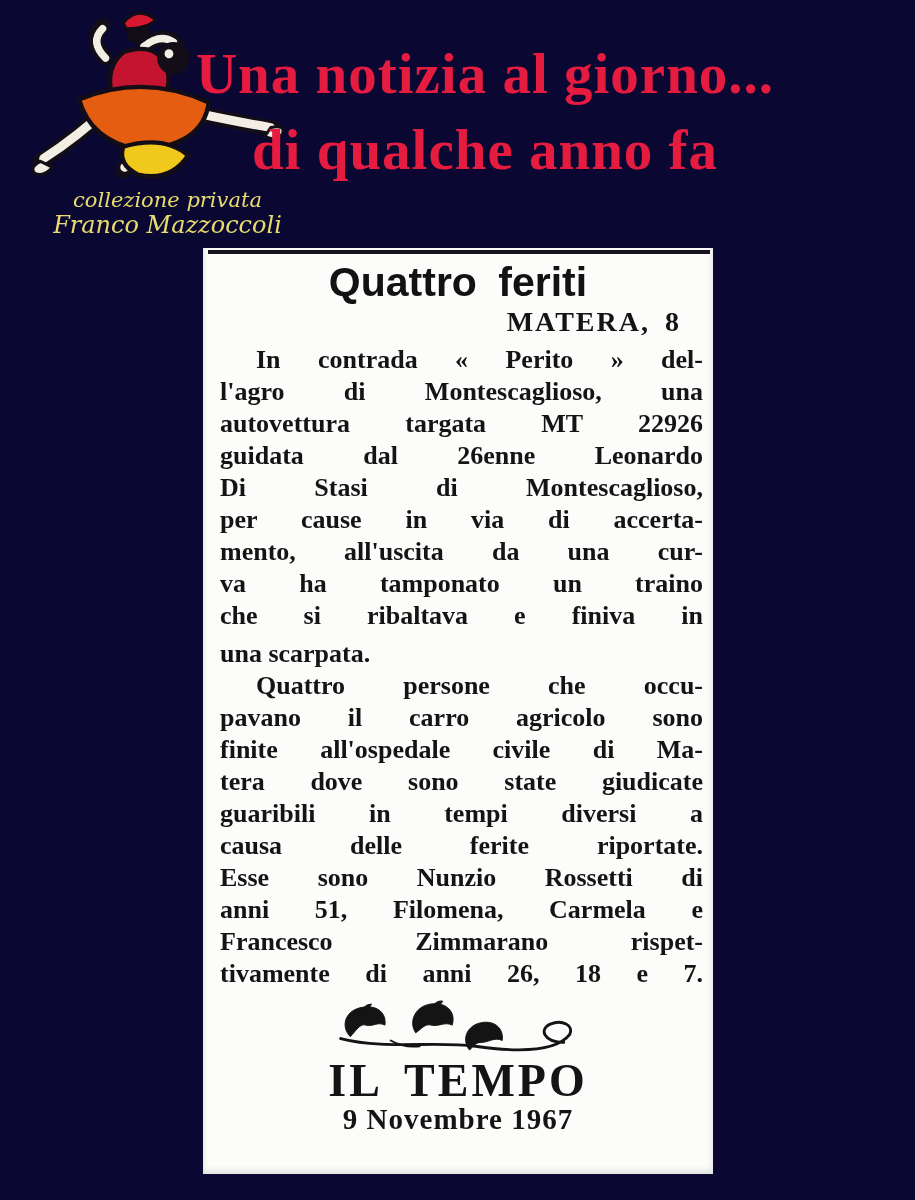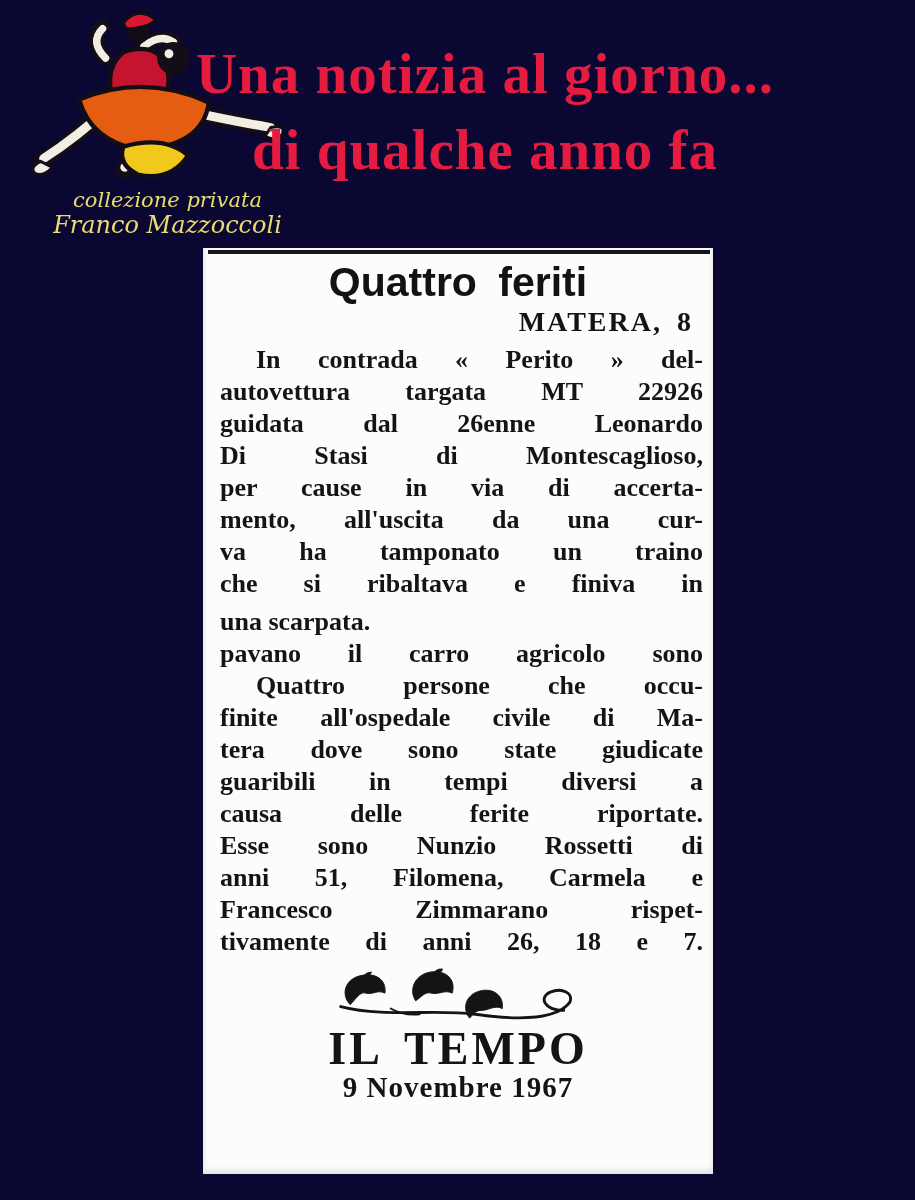--- a/index.html
+++ b/index.html
@@ -59,21 +59,21 @@
   .headline{
     text-align:center;
     font-family:"Liberation Sans",sans-serif;
     font-weight:bold;
     color:#121212;
   }
   .headline .h1{font-size:41px;line-height:44px;word-spacing:10px;}
   .headline .h2{font-size:40px;line-height:44px;word-spacing:7px;}
   .dateline{
     text-align:right;
-    padding-right:20px;
+    padding-right:32px;
     font-weight:bold;
     font-size:28px;
     line-height:32px;
     margin-top:2px;
     letter-spacing:2px;
     word-spacing:6px;
   }
   .body-lines{
     margin-top:6px;
     padding:0 10px 0 17px;
@@ -157,30 +157,31 @@
   <div class="top-rule"></div>
 
   <div class="headline">
     <div class="h1">Quattro feriti</div>
   </div>
 
   <div class="dateline">MATERA, 8</div>
 
   <div class="body-lines">
       <div class="line indent">In contrada « Perito » del-</div>
+      <div class="line">l'agro di Montescaglioso, una</div>
       <div class="line">autovettura targata MT 22926</div>
       <div class="line">guidata dal 26enne Leonardo</div>
       <div class="line">Di Stasi di Montescaglioso,</div>
       <div class="line">per cause in via di accerta-</div>
       <div class="line">mento, all'uscita da una cur-</div>
       <div class="line">va ha tamponato un traino</div>
       <div class="line">che si ribaltava e finiva in</div>
       <div class="line last">una scarpata.</div>
+      <div class="line indent">Quattro persone che occu-</div>
       <div class="line">pavano il carro agricolo sono</div>
-      <div class="line indent">Quattro persone che occu-</div>
       <div class="line">finite all'ospedale civile di Ma-</div>
       <div class="line">tera dove sono state giudicate</div>
       <div class="line">guaribili in tempi diversi a</div>
       <div class="line">causa delle ferite riportate.</div>
       <div class="line">Esse sono Nunzio Rossetti di</div>
       <div class="line">anni 51, Filomena, Carmela e</div>
       <div class="line">Francesco Zimmarano rispet-</div>
       <div class="line">tivamente di anni 26, 18 e 7.</div>
     </div>
 

